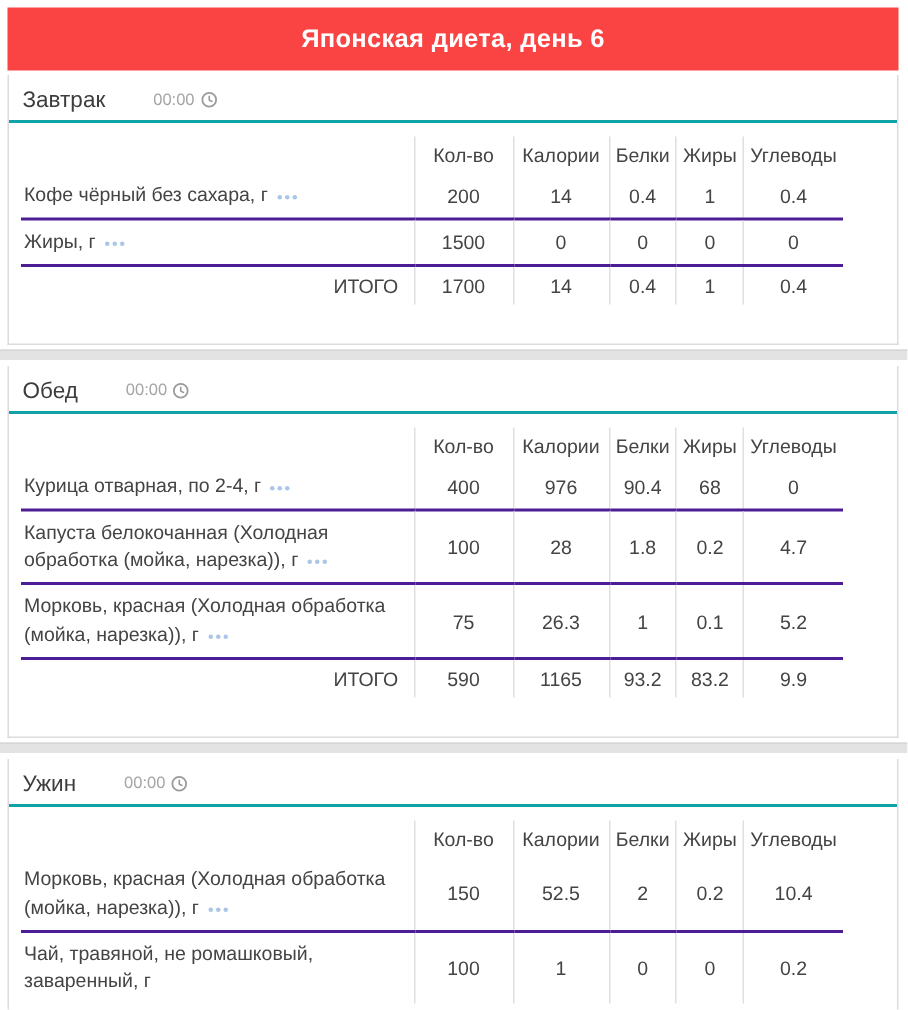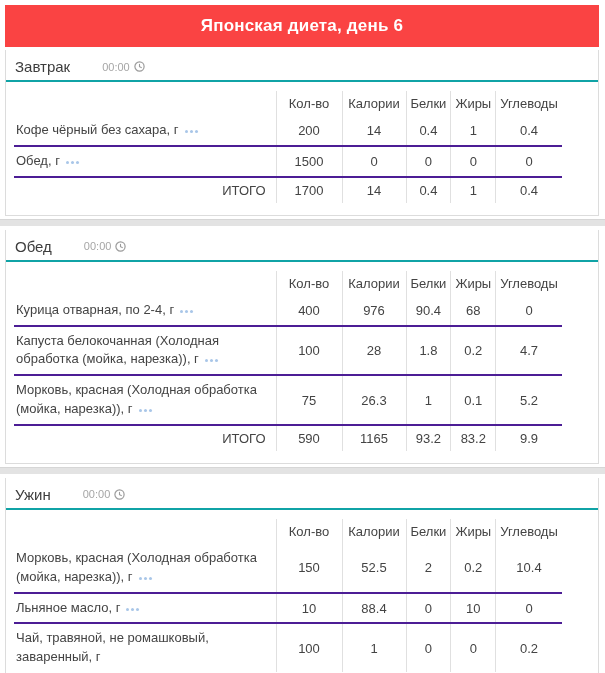--- a/index.html
+++ b/index.html
@@ -2,21 +2,21 @@
 <html lang="ru"><head>
 <meta charset="utf-8">
 <style>
   * { margin:0; padding:0; box-sizing:border-box; }
   html,body { width:605px; height:673px; background:#ffffff; overflow:hidden;
     font-family:"Liberation Sans", sans-serif; }
   .banner { margin:5px 6px 3px 5px; height:42px; background:#fa4343;
     display:flex; align-items:center; justify-content:center; }
   .banner h1 { color:#ffffff; font-size:17px; font-weight:bold; letter-spacing:.2px; }
   .card { margin:0 6px 0 5px; background:#ffffff; border:1px solid #dcdcdc; border-top:none;
-    padding-bottom:8px; }
+    padding-bottom:22px; }
   .divider { height:7px; background:#e3e3e3; border-top:1px solid #d6d6d6; margin:3px 0 4px 0; }
   .section-head { display:flex; align-items:center; padding:8px 8px 5px 9px;
     border-bottom:2px solid #10a3a6; }
   .section-title { font-size:15px; color:#3d3d3d; }
   .section-time { margin-left:32px; display:inline-flex; align-items:center; gap:4px;
     color:#a6a6a6; font-size:11px; cursor:pointer; }
   .clock { display:inline-block; }
   table { border-collapse:collapse; margin:9px 0 4px 8px; table-layout:fixed;
     font-size:13px; color:#444; }
   col.c-name { width:262px; } col.c-qty { width:66px; } col.c-cal { width:64px; }
@@ -71,21 +71,21 @@
       <tbody>
           <tr>
             <td class="name"><span>Кофе чёрный без сахара, г</span><span class="dots"></span></td>
             <td>200</td>
             <td>14</td>
             <td>0.4</td>
             <td>1</td>
             <td>0.4</td>
           </tr>
           <tr>
-            <td class="name"><span>Обед, г</span><span class="dots"></span></td>
+            <td class="name"><span>Жиры, г</span><span class="dots"></span></td>
             <td>1500</td>
             <td>0</td>
             <td>0</td>
             <td>0</td>
             <td>0</td>
           </tr>
           <tr>
             <td class="total-label">ИТОГО</td>
             <td>1700</td>
             <td>14</td>
@@ -197,28 +197,20 @@
       <tbody>
           <tr>
             <td class="name"><span>Морковь, красная (Холодная обработка (мойка, нарезка)), г</span><span class="dots"></span></td>
             <td>150</td>
             <td>52.5</td>
             <td>2</td>
             <td>0.2</td>
             <td>10.4</td>
           </tr>
           <tr>
-            <td class="name"><span>Льняное масло, г</span><span class="dots"></span></td>
-            <td>10</td>
-            <td>88.4</td>
-            <td>0</td>
-            <td>10</td>
-            <td>0</td>
-          </tr>
-          <tr>
             <td class="name"><span>Чай, травяной, не ромашковый, заваренный, г</span></td>
             <td>100</td>
             <td>1</td>
             <td>0</td>
             <td>0</td>
             <td>0.2</td>
           </tr>
         </tbody>
     </table>
   </section>

